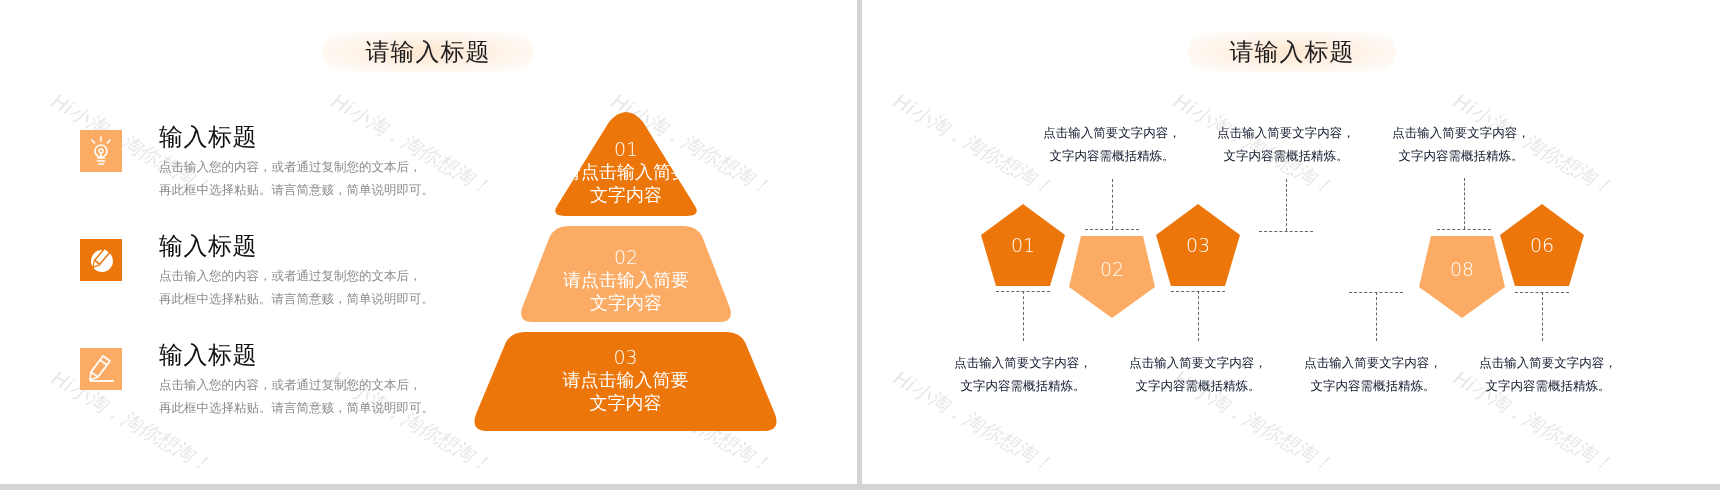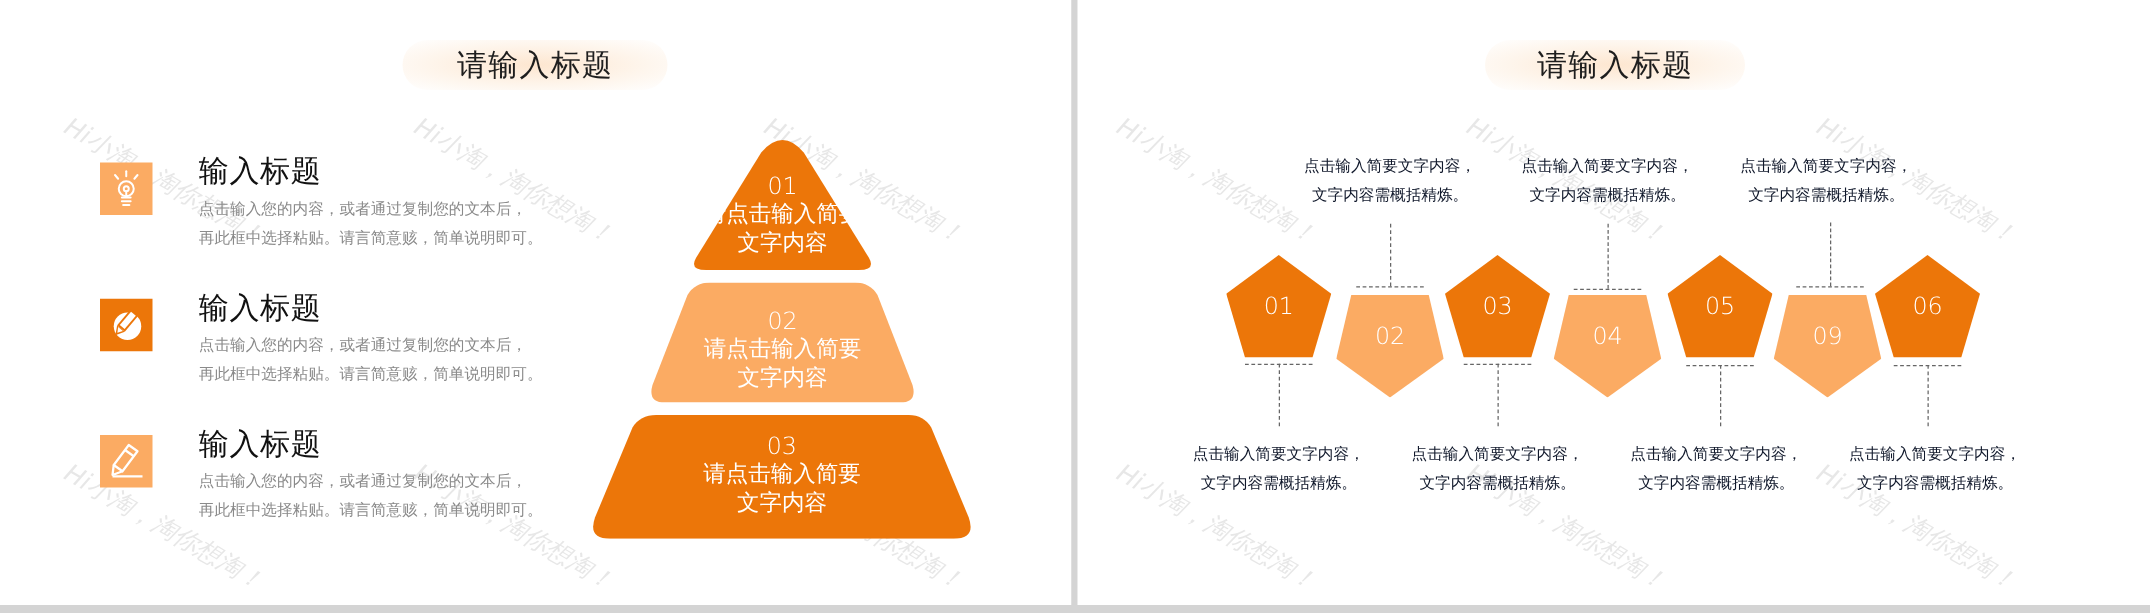--- a/index.html
+++ b/index.html
@@ -194,51 +194,39 @@
       </svg>
     <div class="pent-num" style="top:30px;">03</div>
   </div>
   <div class="dash-h" style="left:309px;top:291px;width:54px;"></div>
   <div class="dash-v" style="left:336px;top:291px;height:50px;"></div>
   <div class="cap" style="left:261px;top:351px;">
     <div>点击输入简要文字内容，</div>
     <div>文字内容需概括精炼。</div>
   </div>
 
-  <div class="pent" style="left:381px;top:236px;width:86px;height:82px;">
-    <svg width="86" height="82" viewBox="0 0 86 82">
-        <polygon points="12,0 74,0 86,51 43,82 0,51" fill="#fbab63"></polygon>
-      </svg>
-    <div class="pent-num" style="top:22px;">04</div>
-  </div>
   <div class="dash-h" style="left:397px;top:231px;width:54px;"></div>
   <div class="dash-v" style="left:424px;top:179px;height:52px;"></div>
   <div class="cap" style="left:349px;top:121px;">
     <div>点击输入简要文字内容，</div>
     <div>文字内容需概括精炼。</div>
   </div>
 
-  <div class="pent" style="left:472px;top:204px;width:84px;height:82px;">
-    <svg width="84" height="82" viewBox="0 0 84 82">
-        <polygon points="42,0 84,31 69,82 15,82 0,31" fill="#ec7609"></polygon>
-      </svg>
-    <div class="pent-num" style="top:30px;">05</div>
-  </div>
   <div class="dash-h" style="left:487px;top:292px;width:54px;"></div>
   <div class="dash-v" style="left:514px;top:292px;height:49px;"></div>
   <div class="cap" style="left:436px;top:351px;">
     <div>点击输入简要文字内容，</div>
     <div>文字内容需概括精炼。</div>
   </div>
 
   <div class="pent" style="left:557px;top:236px;width:86px;height:82px;">
     <svg width="86" height="82" viewBox="0 0 86 82">
         <polygon points="12,0 74,0 86,51 43,82 0,51" fill="#fbab63"></polygon>
       </svg>
-    <div class="pent-num" style="top:22px;">09</div>
+    <div class="pent-num" style="top:22px;">08</div>
   </div>
   <div class="dash-h" style="left:575px;top:229px;width:54px;"></div>
   <div class="dash-v" style="left:602px;top:178px;height:51px;"></div>
   <div class="cap" style="left:524px;top:121px;">
     <div>点击输入简要文字内容，</div>
     <div>文字内容需概括精炼。</div>
   </div>
 
   <div class="pent" style="left:638px;top:204px;width:84px;height:82px;">
     <svg width="84" height="82" viewBox="0 0 84 82">

